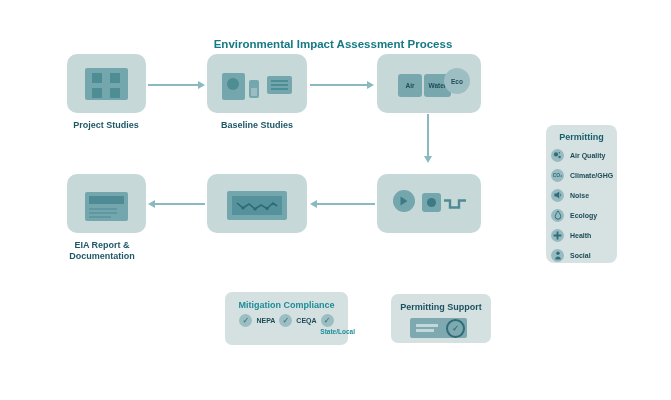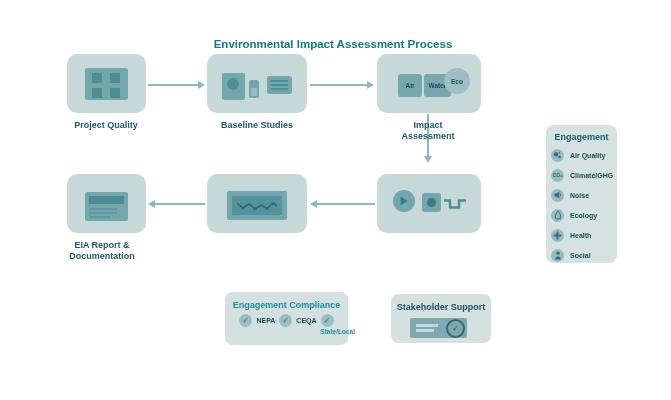--- a/index.html
+++ b/index.html
@@ -93,21 +93,21 @@
     </div>
 
   <div class="node" style="left:67px;top:54px;width:79px;height:59px">
     <div class="pp-rect">
         <i></i>
         <i></i>
         <i></i>
         <i></i>
       </div>
   </div>
-  <div class="lbl" style="left:66px;top:120px;width:80px">Project Quality</div>
+  <div class="lbl" style="left:66px;top:120px;width:80px">Project Studies</div>
 
   <div class="node" style="left:207px;top:54px;width:100px;height:59px">
     <div class="bs-doc">
         <i class="bs-dot"></i>
       </div>
     <div class="bs-phone">
         <i></i>
       </div>
     <div class="bs-lines">
         <i></i>
@@ -115,21 +115,20 @@
         <i></i>
       </div>
   </div>
   <div class="lbl" style="left:217px;top:120px;width:80px">Baseline Studies</div>
 
   <div class="node" style="left:377px;top:54px;width:104px;height:59px">
     <span class="chip" style="left:21px;top:20px;width:24px">Air</span>
     <span class="chip" style="left:47px;top:20px;width:27px">Water</span>
     <span class="eco">Eco</span>
   </div>
-  <div class="lbl" style="left:388px;top:120px;width:80px">Impact Assessment</div>
 
   <div class="node" style="left:67px;top:174px;width:79px;height:59px">
     <div class="eia-rect">
       <i class="hd"></i>
       <i class="ln" style="top:16px;width:28px"></i>
       <i class="ln" style="top:20px;width:28px"></i>
       <i class="ln" style="top:24px;width:22px"></i>
     </div>
   </div>
   <div class="lbl" style="left:52px;top:240px;width:100px">EIA Report &amp; Documentation</div>
@@ -158,50 +157,50 @@
       </div>
     <div class="mm-pulse">
       <svg width="24" height="12" viewBox="0 0 24 12">
           <polyline points="1,2.5 7,2.5 7,9.5 16,9.5 16,2.5 23,2.5" fill="none" stroke="#4e8b94" stroke-width="2.4"></polyline>
         </svg>
     </div>
   </div>
 
 
   <div class="sbox" style="left:225px;top:292px;width:123px;height:53px">
-    <div class="stitle teal">Engagement Compliance</div>
+    <div class="stitle teal">Mitigation Compliance</div>
     <div class="reg-row">
       <span class="check">
           <span>✓</span>
         </span>
       <span class="reg-lbl">NEPA</span>
       <span class="check">
           <span>✓</span>
         </span>
       <span class="reg-lbl">CEQA</span>
       <span class="check">
           <span>✓</span>
         </span>
     </div>
     <div class="reg-foot">State/Local</div>
   </div>
 
   <div class="sbox" style="left:391px;top:294px;width:100px;height:49px">
-    <div class="stitle">Stakeholder Support</div>
+    <div class="stitle">Permitting Support</div>
     <div class="perm-rect">
       <i class="ln" style="top:6px;width:22px"></i>
       <i class="ln" style="top:11px;width:18px"></i>
       <span class="perm-check">
           <span>✓</span>
         </span>
     </div>
   </div>
 
   <div class="panel">
-    <div class="ptitle">Engagement</div>
+    <div class="ptitle">Permitting</div>
     <div class="pitems">
       <div class="pitem">
         <span class="cicon">
           <svg width="9" height="9" viewBox="0 0 9 9">
               <circle cx="3" cy="3.4" r="2.1" fill="#2f6d78"></circle>
               <circle cx="6.6" cy="6" r="1.2" fill="#2f6d78"></circle>
               <circle cx="6.4" cy="1.8" r="0.7" fill="#2f6d78"></circle>
             </svg>
         </span>
         <span class="plbl">Air Quality</span>

